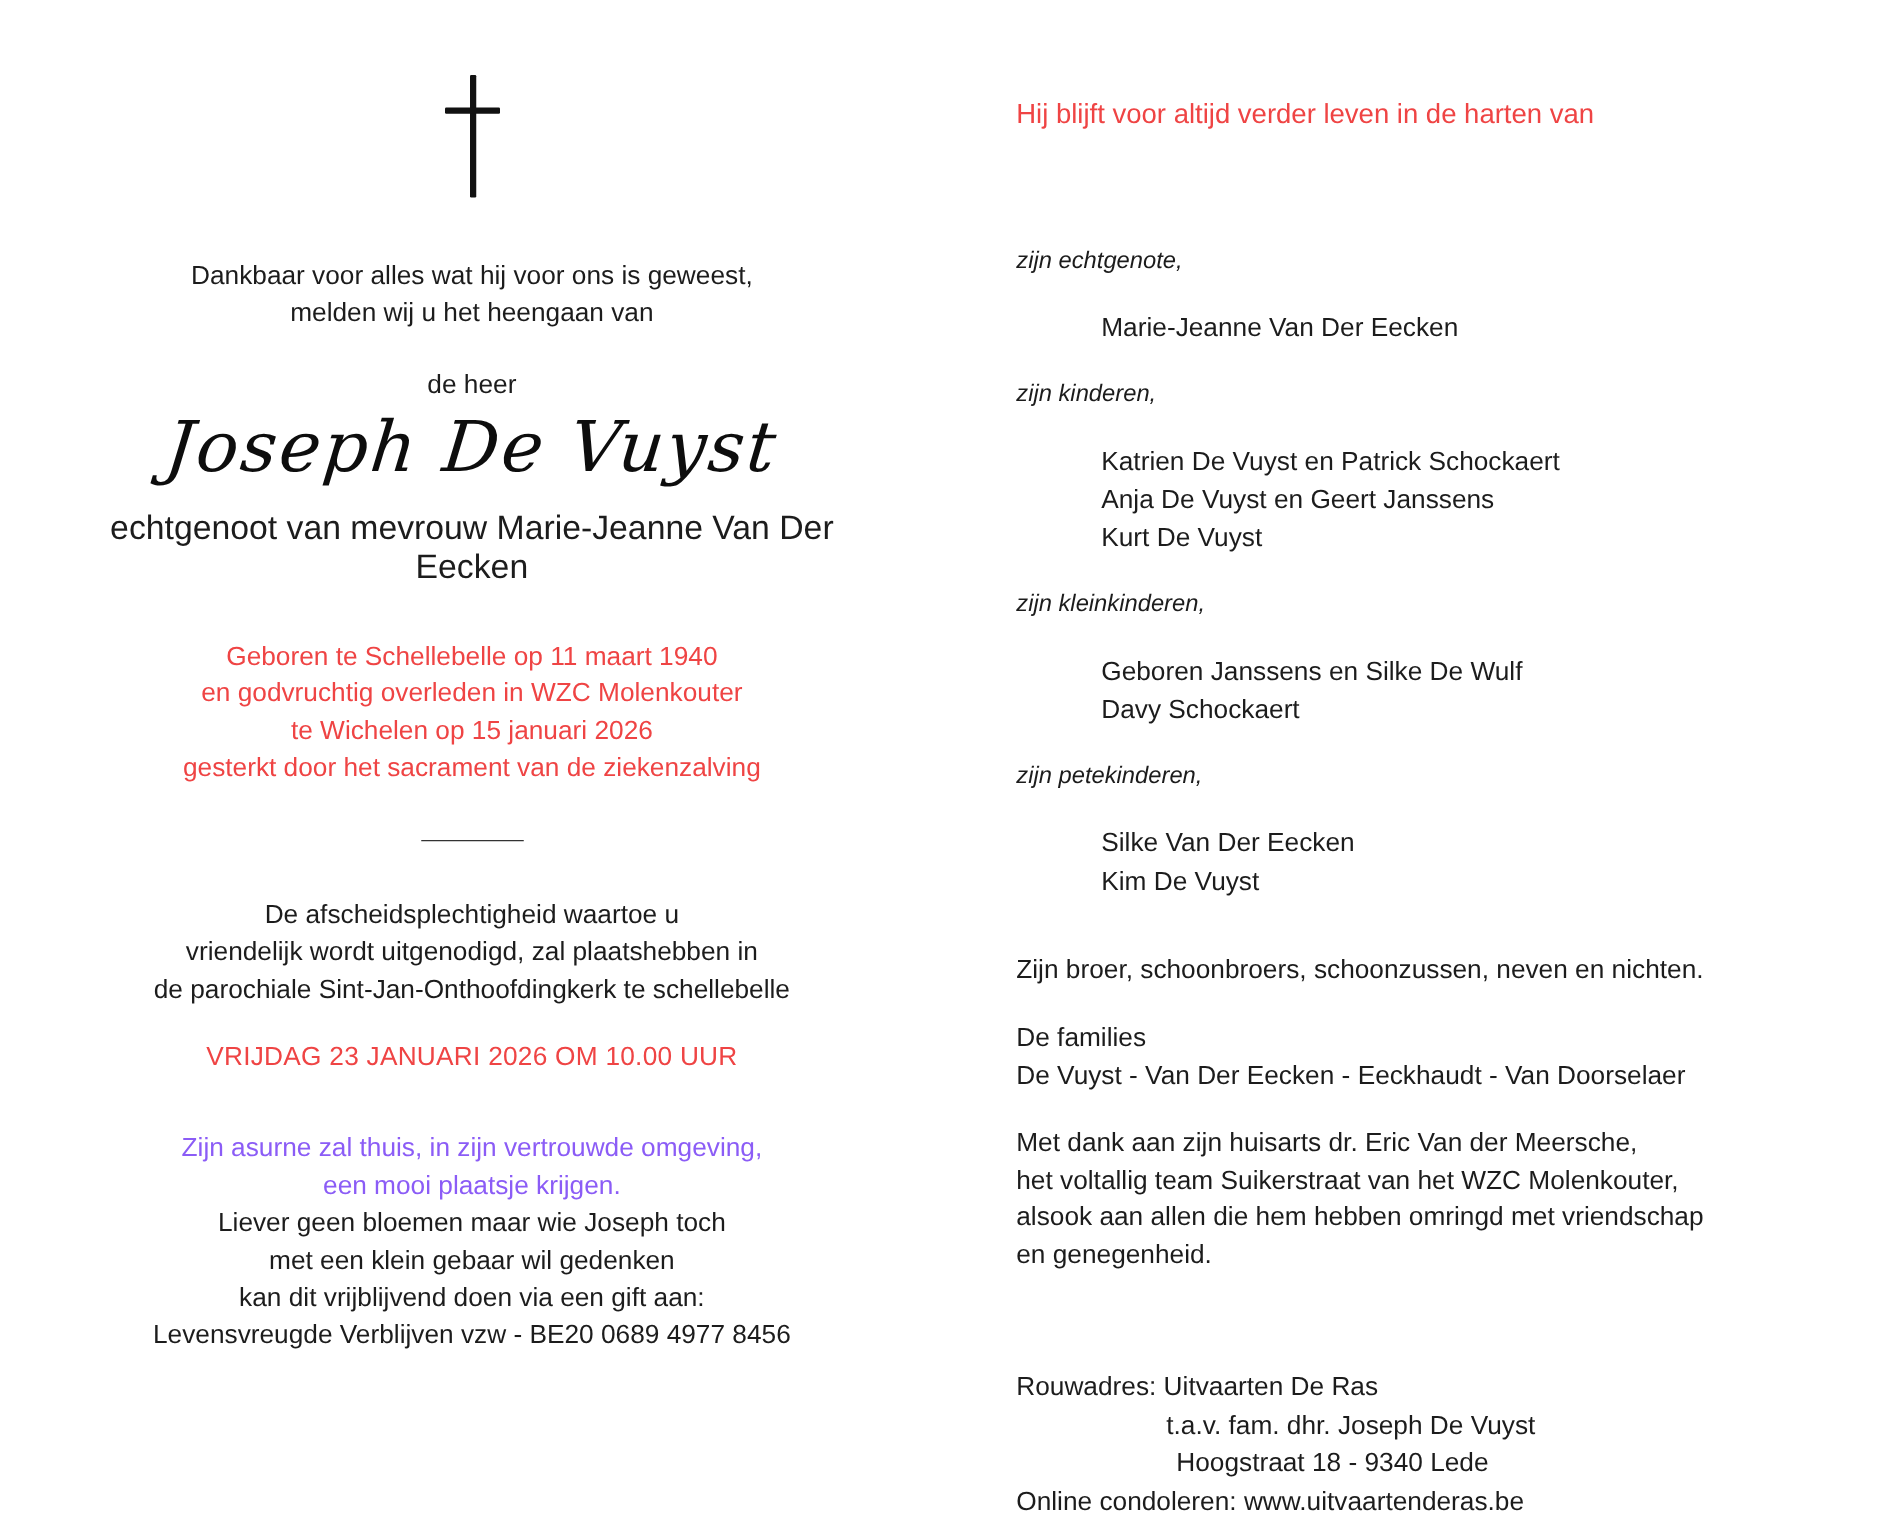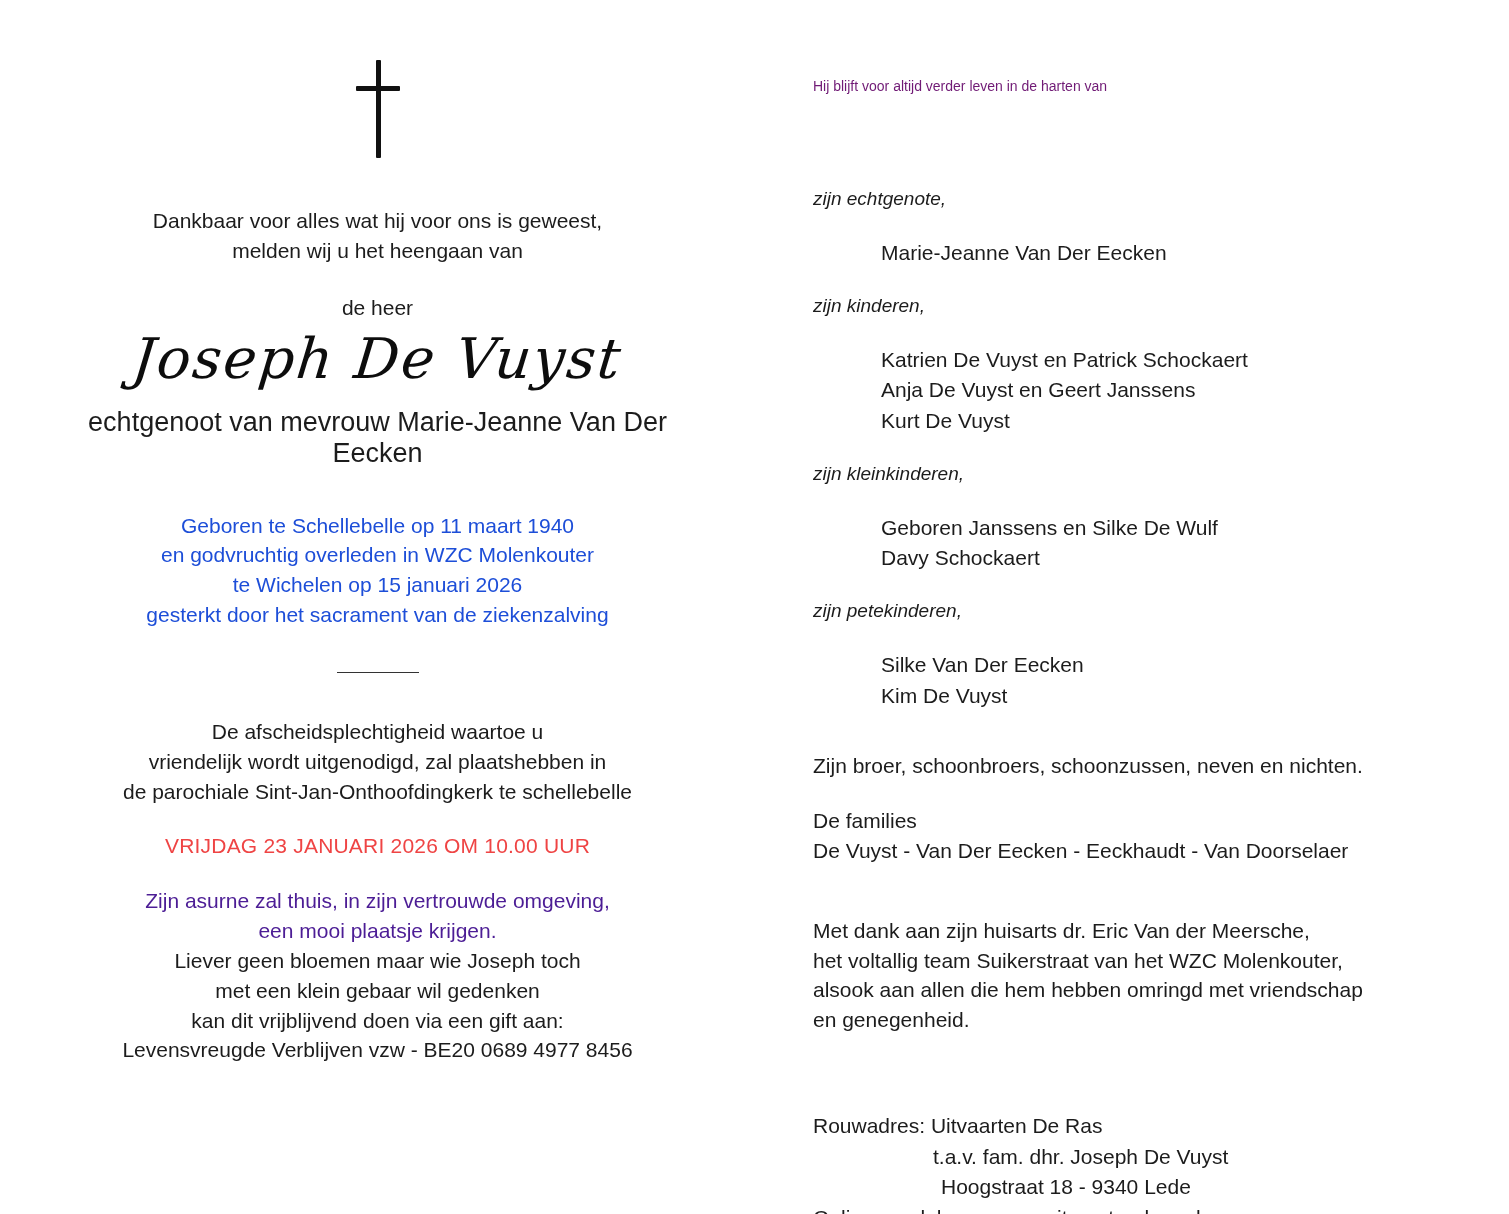--- a/index.html
+++ b/index.html
@@ -91,21 +91,21 @@
   }
   .spouse-line {
     font-size: 27px;
     margin-top: 16px;
     color: #1c1c1c;
   }
   .birth-block {
     font-size: 21px;
     line-height: 1.42;
     margin-top: 42px;
-    color: #1d4ed8;
+    color: #ef4444;
   }
   .divider {
     width: 82px;
     height: 1px;
     background: #333;
     margin: 42px auto 0 auto;
   }
   .ceremony {
     font-size: 21px;
     line-height: 1.42;
@@ -115,33 +115,33 @@
   .ceremony-date {
     font-size: 21px;
     font-weight: normal;
     margin-top: 28px;
     letter-spacing: 0.2px;
     color: #ef4444;
   }
   .urn {
     font-size: 21px;
     line-height: 1.42;
-    margin-top: 28px;
-    color: #4c1d95;
+    margin-top: 46px;
+    color: #8b5cf6;
   }
   .flowers {
     font-size: 21px;
     line-height: 1.42;
     color: #1c1c1c;
   }
 
   
   .intro-right {
-    font-size: 14px;
-    color: #701a75;
+    font-size: 22px;
+    color: #ef4444;
   }
   .group {
     margin-top: 0;
   }
   .group-label {
     font-size: 19px;
     font-style: italic;
     color: #1c1c1c;
   }
   .group-names {
@@ -155,21 +155,21 @@
   }
   .gap-1 { height: 94px; }
   .gap-2 { height: 26px; }
   .para {
     font-size: 21px;
     line-height: 1.42;
     color: #1c1c1c;
   }
   .p-broer { margin-top: 40px; }
   .p-families { margin-top: 25px; }
-  .p-dank { margin-top: 50px; }
+  .p-dank { margin-top: 24px; }
   .address {
     margin-top: 76px;
     font-size: 21px;
     line-height: 1.46;
     color: #1c1c1c;
   }
   .address .indent-1 { padding-left: 120px; }
   .address .indent-2 { padding-left: 128px; }
 </style>
 </head>

